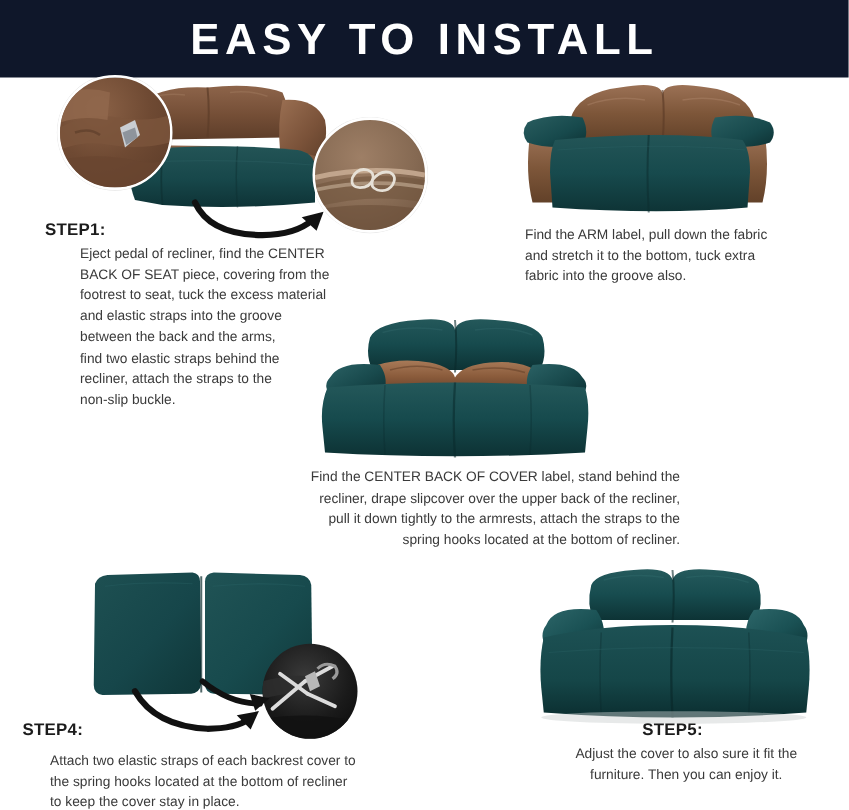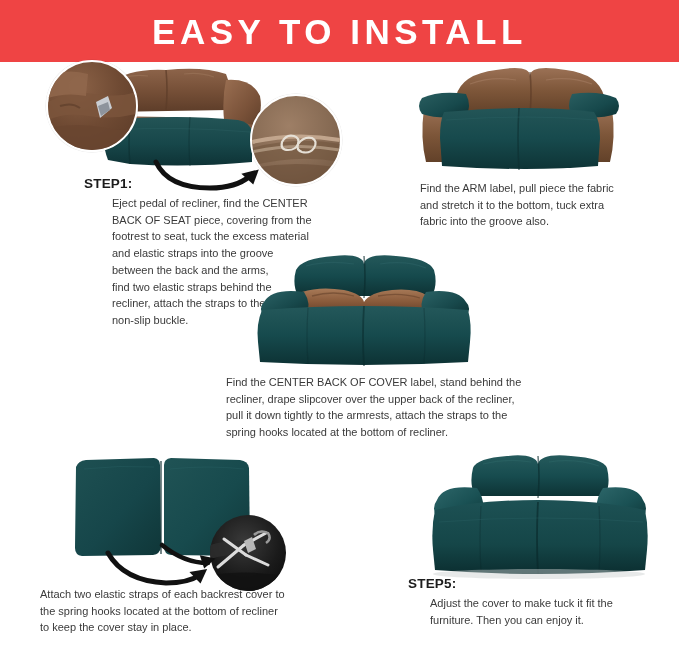--- a/index.html
+++ b/index.html
@@ -15,21 +15,21 @@
     font-family: "Liberation Sans", sans-serif;
     color: #222222;
   }
 
   
   .banner {
     position: absolute;
     left: 0; top: 0;
     width: 679px;
     height: 62px;
-    background: #ef4444;
+    background: #0f172a;
     display: flex;
     align-items: center;
     justify-content: center;
   }
   .banner-title {
     color: #ffffff;
     font-size: 35px;
     font-weight: 700;
     letter-spacing: 4.5px;
     line-height: 1;
@@ -151,21 +151,21 @@
       <path d="M0 72 Q44 64 88 72 L88 88 L0 88 Z" fill="#6a4e38" opacity="0.6"></path>
     </svg>
   </div>
 
   <svg class="arrow-svg" width="120" height="45" viewBox="0 0 120 45" style="left:112px; top:86px;">
     <path d="M6 14 Q18 40 60 40 Q86 40 100 28" stroke="#111111" stroke-width="5" fill="none" stroke-linecap="round"></path>
     <path d="M104 18 L110 33 L94 33 Z" fill="#111111" transform="rotate(42 102 26)"></path>
   </svg>
 </div>
 
-<div class="step" style="left:36px; top:176px; width:270px;margin-left:48px;">
+<div class="step" style="left:36px; top:176px; width:270px;">
   <div class="step-label">STEP1:</div>
   <div class="step-body" style="margin-top:4px; padding-left:28px;">Eject pedal of recliner, find the CENTER
 BACK OF SEAT piece, covering from the
 footrest to seat, tuck the excess material
 and elastic straps into the groove
 between the back and the arms,
 find two elastic straps behind the
 recliner, attach the straps to the
 non-slip buckle.</div>
 </div>
@@ -201,21 +201,21 @@
     <path d="M22 36 Q40 28 66 32 Q72 44 66 54 Q40 58 22 52 Q16 44 22 36 Z" fill="url(#s2greenArm)"></path>
     <path d="M216 36 Q198 28 172 32 Q166 44 172 54 Q198 58 216 52 Q222 44 216 36 Z" fill="url(#s2greenArm)"></path>
 
     <path d="M44 50 Q130 42 194 50 Q200 58 200 76 L198 104 Q130 110 42 104 L40 76 Q40 58 44 50 Z" fill="url(#s2green)"></path>
     <path d="M119 46 Q117 76 119 108" stroke="#0c2d2f" stroke-width="1.6" fill="none" opacity="0.55"></path>
     <path d="M46 58 Q130 52 196 58" stroke="#2d6468" stroke-width="1" fill="none" opacity="0.35"></path>
   </svg>
 </div>
 
 <div class="step" style="left:394px; top:176px; width:270px;">
-  <div class="step-body" style="margin-top:4px; padding-left:26px;">Find the ARM label, pull piece the fabric
+  <div class="step-body" style="margin-top:4px; padding-left:26px;">Find the ARM label, pull down the fabric
 and stretch it to the bottom, tuck extra
 fabric into the groove also.</div>
 </div>
 
 <div class="art" style="left:250px; top:250px; width:230px; height:118px;">
   <svg class="sofa-svg" width="230" height="118" viewBox="0 0 230 118">
     <defs>
       <linearGradient id="s3green" x1="0" y1="0" x2="0" y2="1">
         <stop offset="0%" stop-color="#24585a"></stop>
         <stop offset="50%" stop-color="#164a4d"></stop>
@@ -246,21 +246,21 @@
     <path d="M216 52 Q208 38 176 42 Q168 54 174 66 Q200 72 216 66 Q222 58 216 52 Z" fill="url(#s3greenArm)"></path>
 
     <path d="M12 60 Q114 52 218 60 Q222 74 220 92 L218 112 Q114 118 10 112 L8 92 Q6 74 12 60 Z" fill="url(#s3green)"></path>
     <path d="M114 56 Q112 86 114 116" stroke="#0a292b" stroke-width="1.8" fill="none" opacity="0.55"></path>
     <path d="M58 58 Q56 86 58 114" stroke="#0a292b" stroke-width="1.2" fill="none" opacity="0.3"></path>
     <path d="M174 58 Q176 86 174 114" stroke="#0a292b" stroke-width="1.2" fill="none" opacity="0.3"></path>
   </svg>
 </div>
 
 <div class="step" style="left:204px; top:370px; width:340px;">
-  <div class="step-body" style="margin-top:4px; padding-left:22px;">Find the CENTER BACK OF COVER label, stand behind the
+  <div class="step-body" style="margin-top:4px; padding-left:22px;text-align:right;">Find the CENTER BACK OF COVER label, stand behind the
 recliner, drape slipcover over the upper back of the recliner,
 pull it down tightly to the armrests, attach the straps to the
 spring hooks located at the bottom of recliner.</div>
 </div>
 
 <div class="art" style="left:58px; top:455px; width:240px; height:120px;">
   <svg class="sofa-svg" width="240" height="120" viewBox="0 0 240 120">
     <defs>
       <linearGradient id="s4greenL" x1="0" y1="0" x2="1" y2="1">
         <stop offset="0%" stop-color="#1e5052"></stop>
@@ -299,20 +299,21 @@
 
   <svg class="arrow-svg" width="130" height="48" viewBox="0 0 130 48" style="left:46px; top:86px;">
     <path d="M4 12 Q20 40 62 42 Q84 42 96 34" stroke="#111111" stroke-width="5" fill="none" stroke-linecap="round"></path>
     <path d="M98 24 L104 39 L88 39 Z" fill="#111111" transform="rotate(46 96 32)"></path>
     <path d="M58 4 Q80 22 104 22" stroke="#111111" stroke-width="4.5" fill="none" stroke-linecap="round"></path>
     <path d="M104 12 L110 26 L96 26 Z" fill="#111111" transform="rotate(72 104 20)"></path>
   </svg>
 </div>
 
 <div class="step" style="left:18px; top:576px; width:300px;">
+  <div class="step-label">STEP4:</div>
   <div class="step-body" style="margin-top:10px; padding-left:22px;">Attach two elastic straps of each backrest cover to
 the spring hooks located at the bottom of recliner
 to keep the cover stay in place.</div>
 </div>
 
 <div class="art" style="left:425px; top:452px; width:230px; height:128px;">
   <svg class="sofa-svg" width="230" height="128" viewBox="0 0 230 128">
     <defs>
       <linearGradient id="s5green" x1="0" y1="0" x2="0" y2="1">
         <stop offset="0%" stop-color="#255a5c"></stop>
@@ -342,17 +343,17 @@
     <path d="M10 58 Q52 48 113 48 Q174 48 220 58 Q224 76 222 98 L220 118 Q114 126 10 118 L8 98 Q6 76 10 58 Z" fill="url(#s5greenSeat)"></path>
     <path d="M113 50 Q111 86 113 122" stroke="#092628" stroke-width="1.8" fill="none" opacity="0.6"></path>
     <path d="M56 54 Q54 88 56 120" stroke="#092628" stroke-width="1.2" fill="none" opacity="0.3"></path>
     <path d="M174 54 Q176 88 174 120" stroke="#092628" stroke-width="1.2" fill="none" opacity="0.3"></path>
     <path d="M14 70 Q114 62 218 70" stroke="#2e6669" stroke-width="1" fill="none" opacity="0.3"></path>
 
     <ellipse cx="114" cy="122" rx="106" ry="5" fill="#c9cfcf" opacity="0.45"></ellipse>
   </svg>
 </div>
 
-<div class="step" style="left:408px; top:576px; width:260px;">
+<div class="step" style="left:408px; top:576px; width:260px;text-align:center;">
   <div class="step-label">STEP5:</div>
-  <div class="step-body" style="margin-top:4px; padding-left:22px;">Adjust the cover to make tuck it fit the
+  <div class="step-body" style="margin-top:4px; padding-left:22px;">Adjust the cover to also sure it fit the
 furniture. Then you can enjoy it.</div>
 </div>
 
 </body></html>

